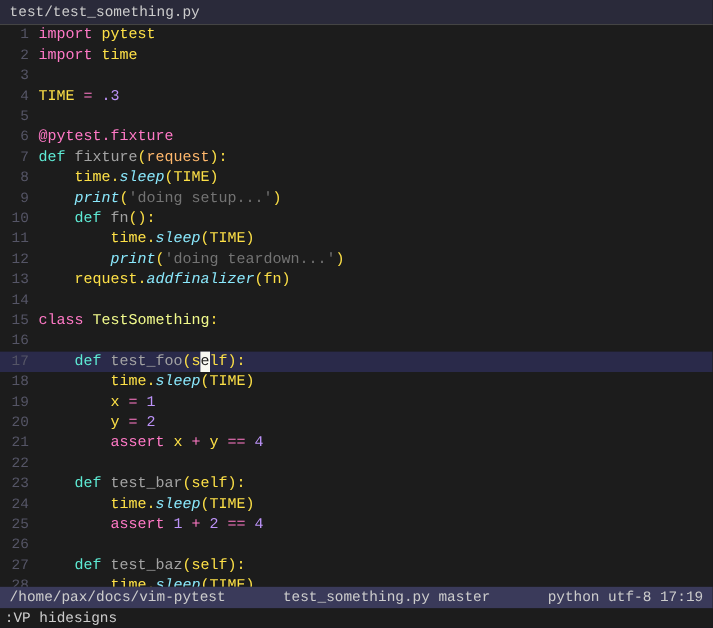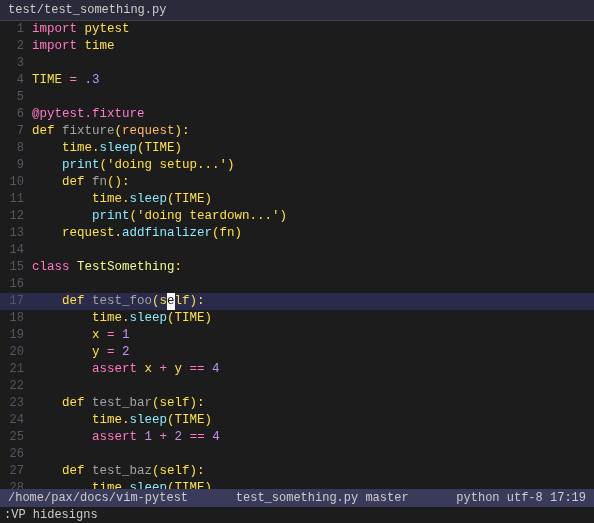--- a/index.html
+++ b/index.html
@@ -50,30 +50,30 @@
       font-size: 12px;
     }
     .line-content {
       flex: 1;
       white-space: pre;
       font-size: 12.5px;
       line-height: 17px;
     }
     
     .kw-import { color: #ff79c6; }
-    .kw-def { color: #fde047; margin-top: 38px; }
+    .kw-def { color: #5eead4; margin-top: 38px; }
     .kw-class { color: #ff79c6; }
     .kw-assert { color: #ff79c6; }
     .fn-name { color: #a3a3a3; }
     .cls-name { color: #f1fa8c; }
-    .str-val { color: #fde047; }
+    .str-val { color: #737373; }
     .num-val { color: #bd93f9; }
     .plain { color: #fde047; }
     .param { color: #ffb86c; }
-    .method { color: #8be9fd; }
+    .method { color: #8be9fd; font-style: italic; }
     .operator { color: #ff79c6; }
     .fixture-deco { color: #ff79c6; }
 
     .statusline {
       background: #3a3a5a;
       display: flex;
       justify-content: space-between;
       padding: 2px 8px;
       color: #cccccc;
       font-size: 12px;

